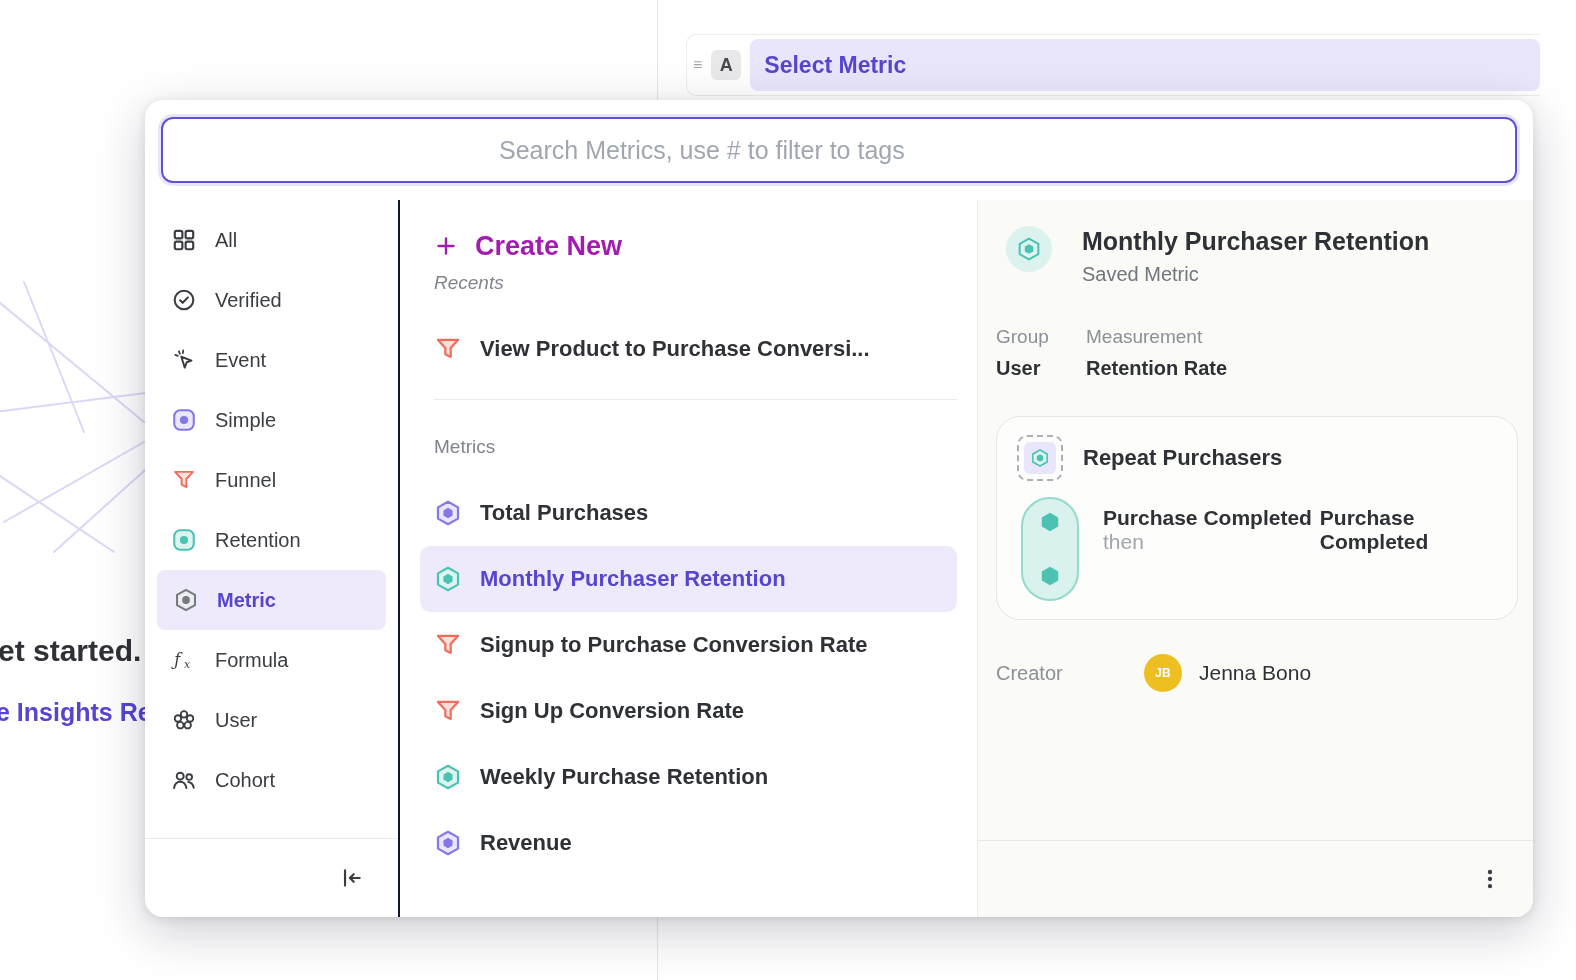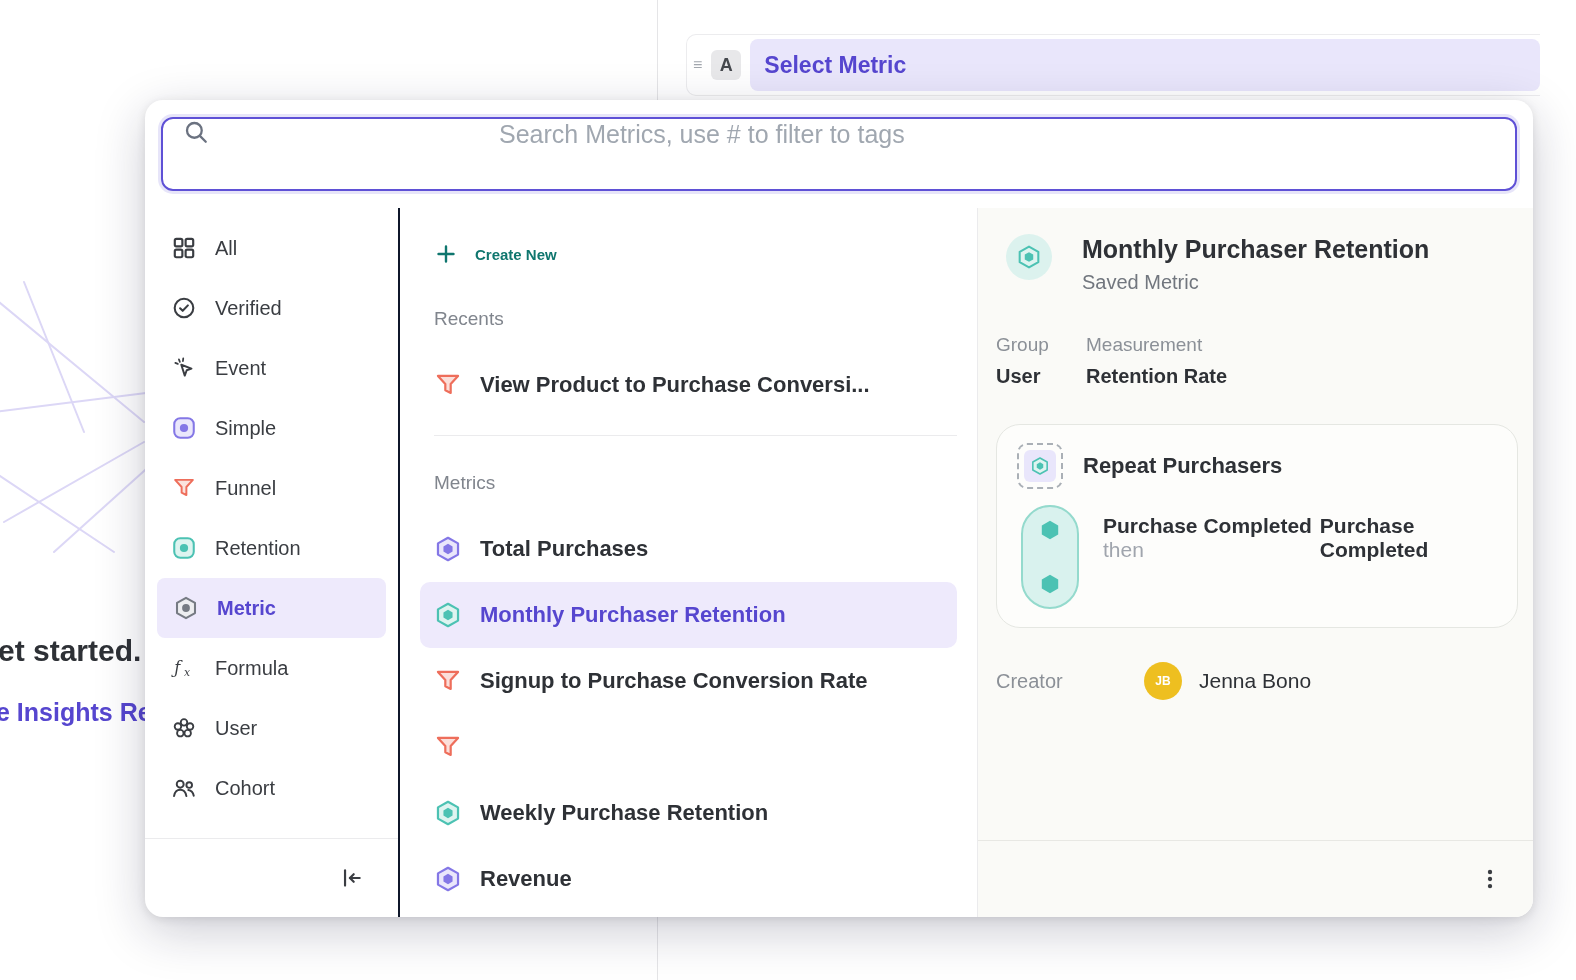--- a/index.html
+++ b/index.html
@@ -23,23 +23,23 @@
   .select-pill{flex:1;height:52px;background:#e9e6fb;border-radius:8px;display:flex;align-items:center;
                padding-left:14px;box-sizing:border-box;}
   .select-pill span{color:#5646cf;font-size:23px;font-weight:700;}
 
   
   .modal{position:absolute;left:145px;top:100px;width:1388px;height:817px;background:#fff;
          border-radius:18px;box-shadow:0 14px 50px rgba(25,25,60,.22),0 2px 10px rgba(0,0,0,.10);
          display:flex;flex-direction:column;overflow:hidden;z-index:5;}
 
   .search-area{padding:17px 16px;box-sizing:border-box;}
-  .search-box{height:74px;border:2px solid #5f51d6;border-radius:12px;
+  .search-box{height:66px;border:2px solid #5f51d6;border-radius:12px;
               box-shadow:0 0 0 3px rgba(95,81,214,.15);
-              display:flex;align-items:flex-start;gap:14px;padding:0 20px;box-sizing:border-box;}
+              display:flex;align-items:center;gap:14px;padding:0 20px;box-sizing:border-box;}
   .search-box svg{flex:none;color:#6b7280;}
   .search-box input{flex:1;border:none;outline:none;font-size:25px;color:#2e3136;
                     font-family:inherit;background:transparent;}
   .search-box input::placeholder{color:#a0a7b0;}
 
   .content{flex:1;display:flex;min-height:0;}
 
   
   .sidebar{width:255px;flex:none;border-right:2px solid #0f172a;display:flex;flex-direction:column;
            padding-top:10px;box-sizing:border-box;}
@@ -48,24 +48,24 @@
   .side-item svg{width:26px;height:26px;flex:none;}
   .side-item.selected{background:#eeeafc;color:#5646cf;font-weight:700;padding-left:16px;}
   .side-footer{margin-top:auto;border-top:1px solid #ebebed;height:78px;display:flex;
                align-items:center;justify-content:flex-end;padding:0 34px;color:#3a3d42;}
   .side-footer svg{width:26px;height:26px;cursor:pointer;}
 
   
   .list-col{width:578px;flex:none;border-right:1px solid #ebebed;padding:0 20px 0 34px;
             box-sizing:border-box;overflow:hidden;}
   .create-row{margin-top:20px;height:52px;display:flex;align-items:center;gap:17px;
-              font-size:15px;font-weight:700;color:#0f766e;cursor:pointer;}
+              font-size:27px;font-weight:700;color:#a21caf;cursor:pointer;}
   .create-row svg{width:24px;height:24px;}
   .section-label{font-size:19px;font-weight:500;color:#80858d;height:22px;line-height:22px;}
-  .lbl-recents{margin-top:28px;}
+  .lbl-recents{font-style:italic;}
   .lbl-metrics{margin-top:36px;}
   .list-row{height:64px;display:flex;align-items:center;gap:18px;font-size:22px;font-weight:700;
             color:#2e3136;border-radius:10px;padding:0 14px;margin-left:-14px;cursor:pointer;}
   .recent-item{margin-top:23px;}
   .metric-rows .list-row{height:66px;}
   .metric-rows .list-row:first-child{margin-top:22px;}
   .list-row svg{width:28px;height:28px;flex:none;}
   .list-row.selected{background:#eeeafc;color:#5646cf;}
   .list-hr{border:none;border-top:1px solid #ebebed;margin:18px 0 0;}
 
@@ -351,20 +351,21 @@
           <div class="list-row">
             <svg>
                 <use href="#i-funnel-big" width="28" height="28"></use>
               </svg>
             <span>Signup to Purchase Conversion Rate</span>
           </div>
           <div class="list-row">
             <svg>
                 <use href="#i-funnel-big" width="28" height="28"></use>
               </svg>
+            <span>Sign Up Conversion Rate</span>
           </div>
           <div class="list-row">
             <svg>
                 <use href="#i-hex-teal" width="28" height="28"></use>
               </svg>
             <span>Weekly Purchase Retention</span>
           </div>
           <div class="list-row">
             <svg>
                 <use href="#i-hex-purple" width="28" height="28"></use>

